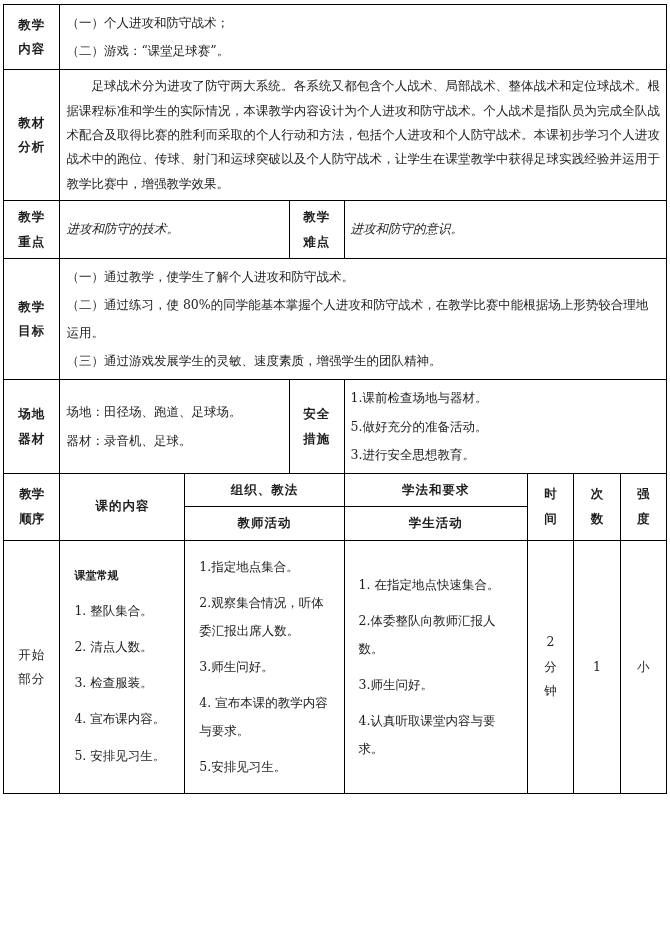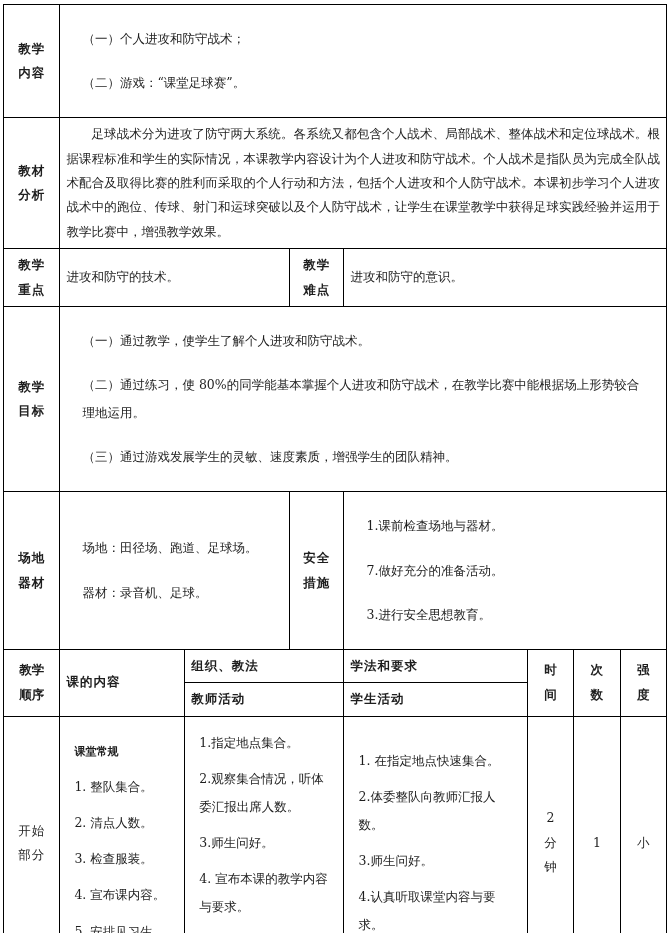--- a/index.html
+++ b/index.html
@@ -63,32 +63,33 @@
 
   .para {
     text-indent: 2em;
     text-align: justify;
     line-height: 2.05;
     font-size: 12.6px;
     padding: 7px 9px 7px 7px;
   }
 
   .lines p {
-    margin: 16px;
+    margin: 0;
     padding: 0;
     line-height: 2.25;
   }
 
   .oneline {
     line-height: 2.0;
+    font-style: italic;
   }
 
   
   .hdr {
-    text-align: left;
+    text-align: center;
     font-weight: bold;
     font-size: 13px;
     letter-spacing: 1px;
     padding: 6px 2px;
     font-family: Liberation Serif, serif;
   }
   .hdr-vert {
     text-align: center;
     font-weight: bold;
     font-size: 13px;
@@ -202,21 +203,21 @@
       <td colspan="2" class="lines">
         <p>场地：田径场、跑道、足球场。</p>
         <p>器材：录音机、足球。</p>
       </td>
       <td class="midlabel">
         <span class="l">安全</span>
         <span class="l">措施</span>
       </td>
       <td colspan="4" class="lines">
         <p>1.课前检查场地与器材。</p>
-        <p>7.做好充分的准备活动。</p>
+        <p>5.做好充分的准备活动。</p>
         <p>3.进行安全思想教育。</p>
       </td>
     </tr>
 
     <tr>
       <td rowspan="2" class="hdr-vert">
         <span class="l">教学</span>
         <span class="l">顺序</span>
       </td>
       <td rowspan="2" class="hdr">课的内容</td>

